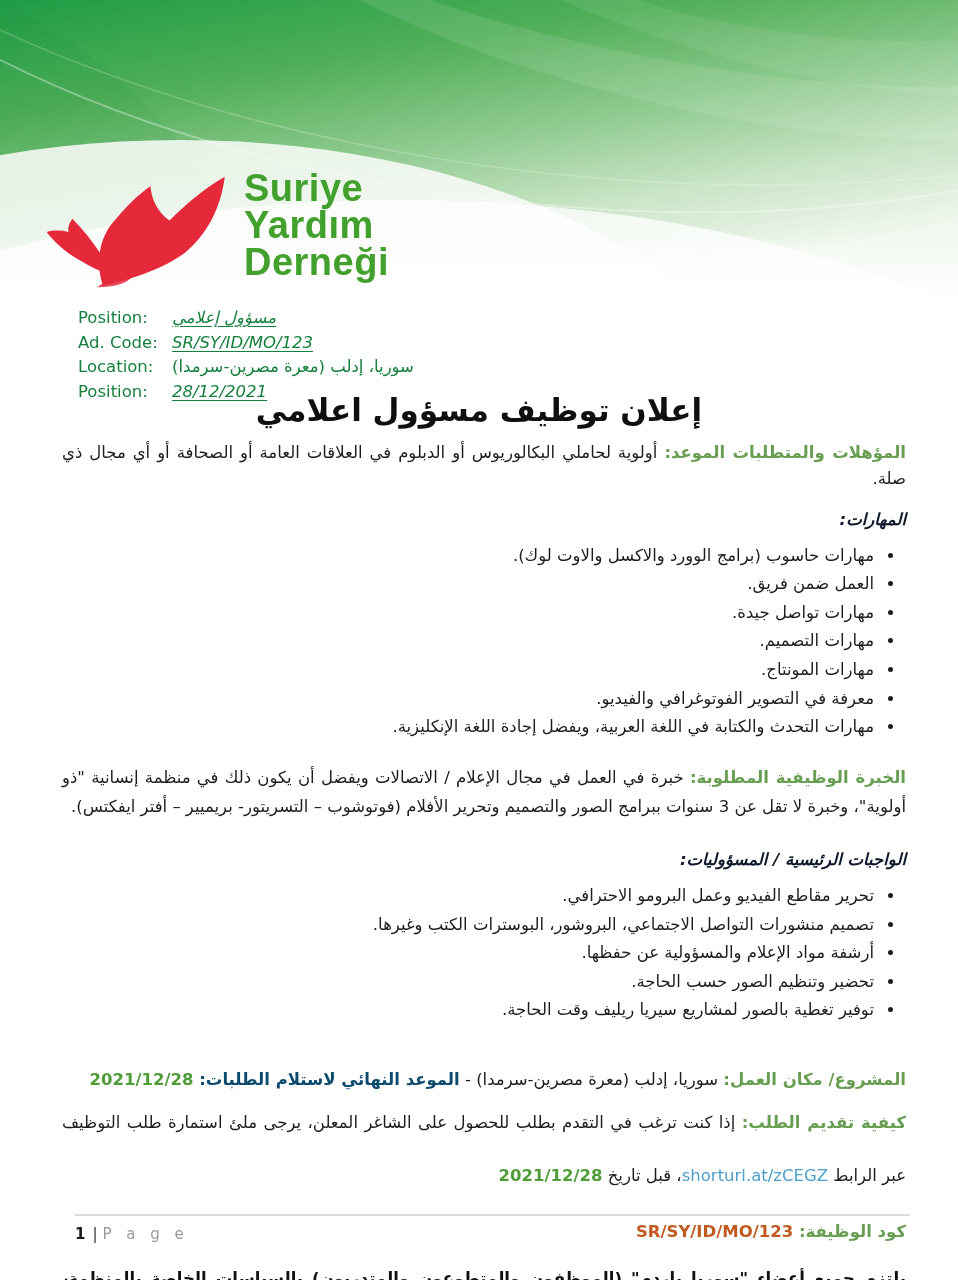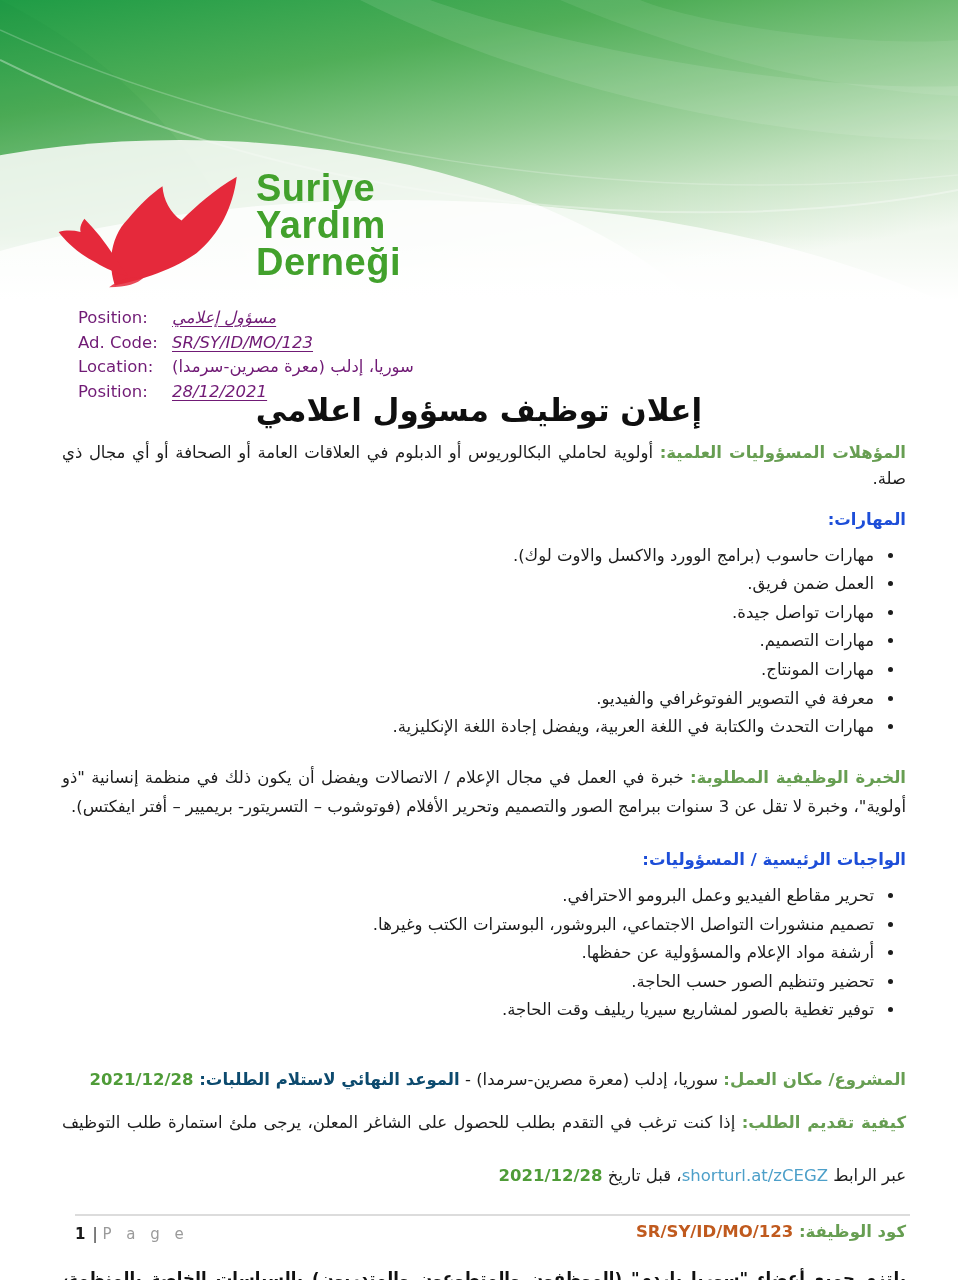--- a/index.html
+++ b/index.html
@@ -12,49 +12,49 @@
     overflow:hidden;
     font-family:"DejaVu Sans", sans-serif;
     color:#1c1c1c;
   }
 
   
   .header-wave { position:absolute; top:0; left:0; width:958px; height:300px; }
   .header-wave svg { display:block; width:100%; height:100%; }
 
   
-  .logo { position:absolute; top:168px; left:52px; display:flex; align-items:flex-start; }
+  .logo { position:absolute; top:168px; left:40px; display:flex; align-items:flex-start; }
   .logo-hands { width:200px; height:122px; margin-top:4px; }
   .logo-text {
     font-family:"Liberation Sans","DejaVu Sans",sans-serif;
     font-weight:bold; font-size:38px; line-height:0.97;
     color:#42a12c; letter-spacing:0.5px; margin-left:4px; margin-top:2px;
   }
 
   
-  .meta { position:absolute; top:308px; left:78px; font-size:16.5px; color:#701a75; }
+  .meta { position:absolute; top:308px; left:78px; font-size:16.5px; color:#15803d; }
   .meta-row { display:flex; align-items:baseline; margin-bottom:4px; line-height:1.25; }
   .meta-label { width:88px; }
   .meta-value { margin-left:6px; }
   .u { text-decoration:underline; text-underline-offset:3px;font-style:italic; }
 
   
   .doc-title {
     position:absolute; top:392px; left:0; width:100%;
     text-align:center; font-size:31px; font-weight:bold; color:#0f0f0f;
   }
 
   
   .content {
     position:absolute; top:440px; left:62px; right:52px;
     direction:rtl; font-size:16.5px; line-height:1.55; color:#1c1c1c;
     text-align:justify;
   }
   .g { color:#679e52; font-weight:bold; }
-  .section-heading { color:#1d4ed8; font-weight:bold; }
+  .section-heading { color:#0f172a; font-weight:bold;font-style:italic; }
   .mt-skills { margin-top:16px; }
   ul.bullets { list-style:disc; padding:0 30px 0 0; margin:10px 0 0 0; }
   ul.bullets li { padding-right:2px; margin-bottom:3px; }
   .experience-p { margin-top:24px; line-height:1.75; }
   .duties-h { margin-top:26px; }
   .project-line { margin-top:20px; line-height:1.6; }
   .apply-p { margin-top:16px; line-height:1.75; }
   .code-line { margin-top:4px; line-height:1.6; }
   .commitment-p { margin-top:20px; font-weight:bold; color:#111; line-height:1.7; }
   .b { font-weight:bold; color:#0c4a6e; }
@@ -136,21 +136,21 @@
     <div class="meta-row">
       <span class="meta-label">Position:</span>
       <span class="meta-value u">28/12/2021</span>
     </div>
   </div>
 
   <div class="doc-title">إعلان توظيف مسؤول اعلامي</div>
 
   <div class="content">
 
-    <p><span class="g">المؤهلات المسؤوليات العلمية:</span><span> أولوية لحاملي البكالوريوس أو الدبلوم في العلاقات العامة أو الصحافة أو أي مجال ذي صلة.</span></p>
+    <p><span class="g">المؤهلات والمتطلبات الموعد:</span><span> أولوية لحاملي البكالوريوس أو الدبلوم في العلاقات العامة أو الصحافة أو أي مجال ذي صلة.</span></p>
 
     <div class="section-heading mt-skills">المهارات:</div>
 
     <ul class="bullets">
       <li>مهارات حاسوب (برامج الوورد والاكسل والاوت لوك).</li>
       <li>العمل ضمن فريق.</li>
       <li>مهارات تواصل جيدة.</li>
       <li>مهارات التصميم.</li>
       <li>مهارات المونتاج.</li>
       <li>معرفة في التصوير الفوتوغرافي والفيديو.</li>

